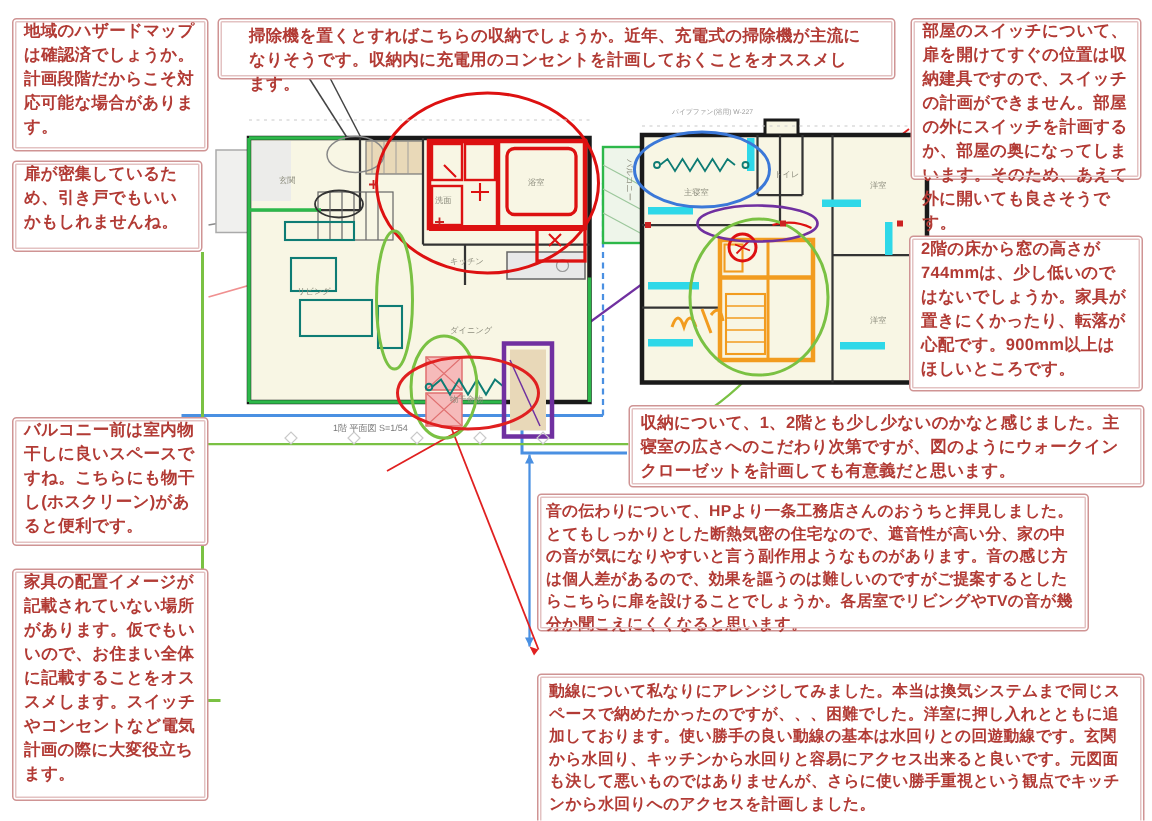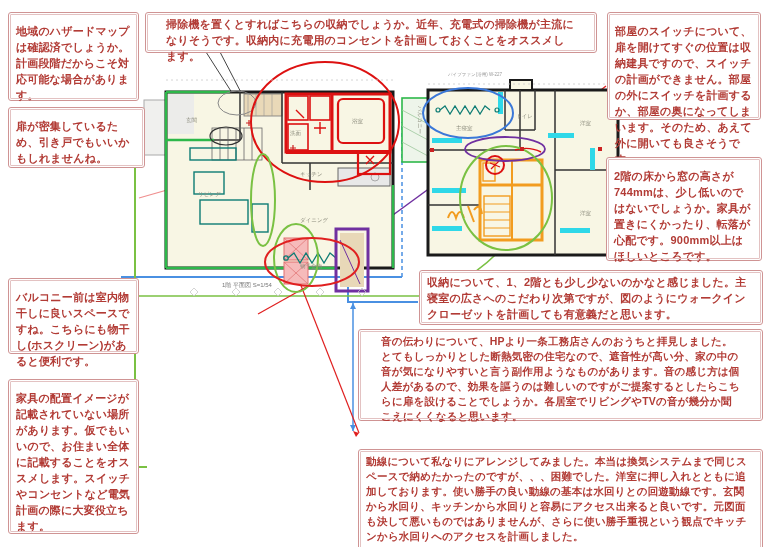--- a/index.html
+++ b/index.html
@@ -2,21 +2,21 @@
 <html><head>
 <meta charset="utf-8">
 <style>
   html,body{margin:0;padding:0;}
   body{width:768px;height:547px;position:relative;background:#fff;overflow:hidden;
        font-family:"Liberation Sans","DejaVu Sans",sans-serif;}
   #canvas{position:absolute;inset:0;width:768px;height:547px;}
   svg#plans{position:absolute;left:0;top:0;z-index:1;}
   .note{position:absolute;box-sizing:border-box;background:#fff;z-index:2;
         border:1px solid #cf9494;outline:1px solid #e3c2c2;outline-offset:-3px;
-        border-radius:3px;padding:11px 7px;color:#b23b35;font-weight:bold;
+        border-radius:3px;padding:1px 7px;color:#b23b35;font-weight:bold;
         font-size:11px;line-height:1.45;letter-spacing:0.2px;}
   .note.small{font-size:10.5px;line-height:1.42;}
   svg text{font-family:"Liberation Sans","DejaVu Sans",sans-serif;}
   .roomlabel{fill:#8d8d7e;font-size:5.5px;}
   .caption{fill:#777;font-size:6px;}
   .tinydim{fill:#9a9a9a;font-size:4.5px;}
 </style>
 </head>
 <body>
 
@@ -229,34 +229,34 @@
     <text x="456" y="130" class="roomlabel">主寝室</text>
     <text x="580" y="125" class="roomlabel">洋室</text>
     <text x="580" y="215" class="roomlabel">洋室</text>
     <text x="448" y="76" class="tinydim">パイプファン(浴用) W-227</text>
     <path d="M428,84 L618,84" stroke="#c9c9c9" stroke-width="0.8" stroke-dasharray="2,3" fill="none"></path>
   </g>
 </svg>
 
   <div class="note" style="left:8px;top:12px;width:131px;height:89px;">地域のハザードマップは確認済でしょうか。計画段階だからこそ対応可能な場合があります。</div>
 
-  <div class="note" style="left:8px;top:107px;width:137px;height:61px;font-family:Liberation Serif, serif;">扉が密集しているため、引き戸でもいいかもしれませんね。</div>
-
-
-  <div class="note" style="left:8px;top:278px;width:131px;height:76px;">バルコニー前は室内物干しに良いスペースですね。こちらにも物干し(ホスクリーン)があると便利です。</div>
+  <div class="note" style="left:8px;top:107px;width:127px;height:61px;font-family:Liberation Serif, serif;">扉が密集しているため、引き戸でもいいかもしれませんね。</div>
+
+
+  <div class="note" style="left:8px;top:278px;width:131px;height:86px;">バルコニー前は室内物干しに良いスペースですね。こちらにも物干し(ホスクリーン)があると便利です。</div>
 
   <div class="note" style="left:8px;top:379px;width:131px;height:155px;">家具の配置イメージが記載されていない場所があります。仮でもいいので、お住まい全体に記載することをオススメします。スイッチやコンセントなど電気計画の際に大変役立ちます。</div>
 
   <div class="note" style="left:145px;top:12px;width:452px;height:41px;padding:4px 20px;">掃除機を置くとすればこちらの収納でしょうか。近年、充電式の掃除機が主流になりそうです。収納内に充電用のコンセントを計画しておくことをオススメします。</div>
 
   <div class="note" style="left:607px;top:12px;width:154px;height:108px;">部屋のスイッチについて、扉を開けてすぐの位置は収納建具ですので、スイッチの計画ができません。部屋の外にスイッチを計画するか、部屋の奥になってしまいます。そのため、あえて外に開いても良さそうです。</div>
 
   <div class="note" style="left:606px;top:157px;width:156px;height:104px;">2階の床から窓の高さが744mmは、少し低いのではないでしょうか。家具が置きにくかったり、転落が心配です。900mm以上はほしいところです。</div>
 
   <div class="note" style="left:419px;top:270px;width:344px;height:55px;padding:4px 7px;">収納について、1、2階とも少し少ないのかなと感じました。主寝室の広さへのこだわり次第ですが、図のようにウォークインクローゼットを計画しても有意義だと思います。</div>
 
-  <div class="note small" style="left:358px;top:329px;width:405px;height:92px;padding:4px 22px;">音の伝わりについて、HPより一条工務店さんのおうちと拝見しました。とてもしっかりとした断熱気密の住宅なので、遮音性が高い分、家の中の音が気になりやすいと言う副作用ようなものがあります。音の感じ方は個人差があるので、効果を謳うのは難しいのですがご提案するとしたらこちらに扉を設けることでしょうか。各居室でリビングやTVの音が幾分か聞こえにくくなると思います。</div>
+  <div class="note small" style="left:358px;top:329px;width:368px;height:92px;padding:4px 5px;">音の伝わりについて、HPより一条工務店さんのおうちと拝見しました。とてもしっかりとした断熱気密の住宅なので、遮音性が高い分、家の中の音が気になりやすいと言う副作用ようなものがあります。音の感じ方は個人差があるので、効果を謳うのは難しいのですがご提案するとしたらこちらに扉を設けることでしょうか。各居室でリビングやTVの音が幾分か聞こえにくくなると思います。</div>
 
   <div class="note small" style="left:358px;top:433px;width:405px;height:102px;padding:4px 7px;margin-top:16px;">動線について私なりにアレンジしてみました。本当は換気システムまで同じスペースで納めたかったのですが、、、困難でした。洋室に押し入れとともに追加しております。使い勝手の良い動線の基本は水回りとの回遊動線です。玄関から水回り、キッチンから水回りと容易にアクセス出来ると良いです。元図面も決して悪いものではありませんが、さらに使い勝手重視という観点でキッチンから水回りへのアクセスを計画しました。</div>
 
 
 
 </div>
 
 </body></html>

